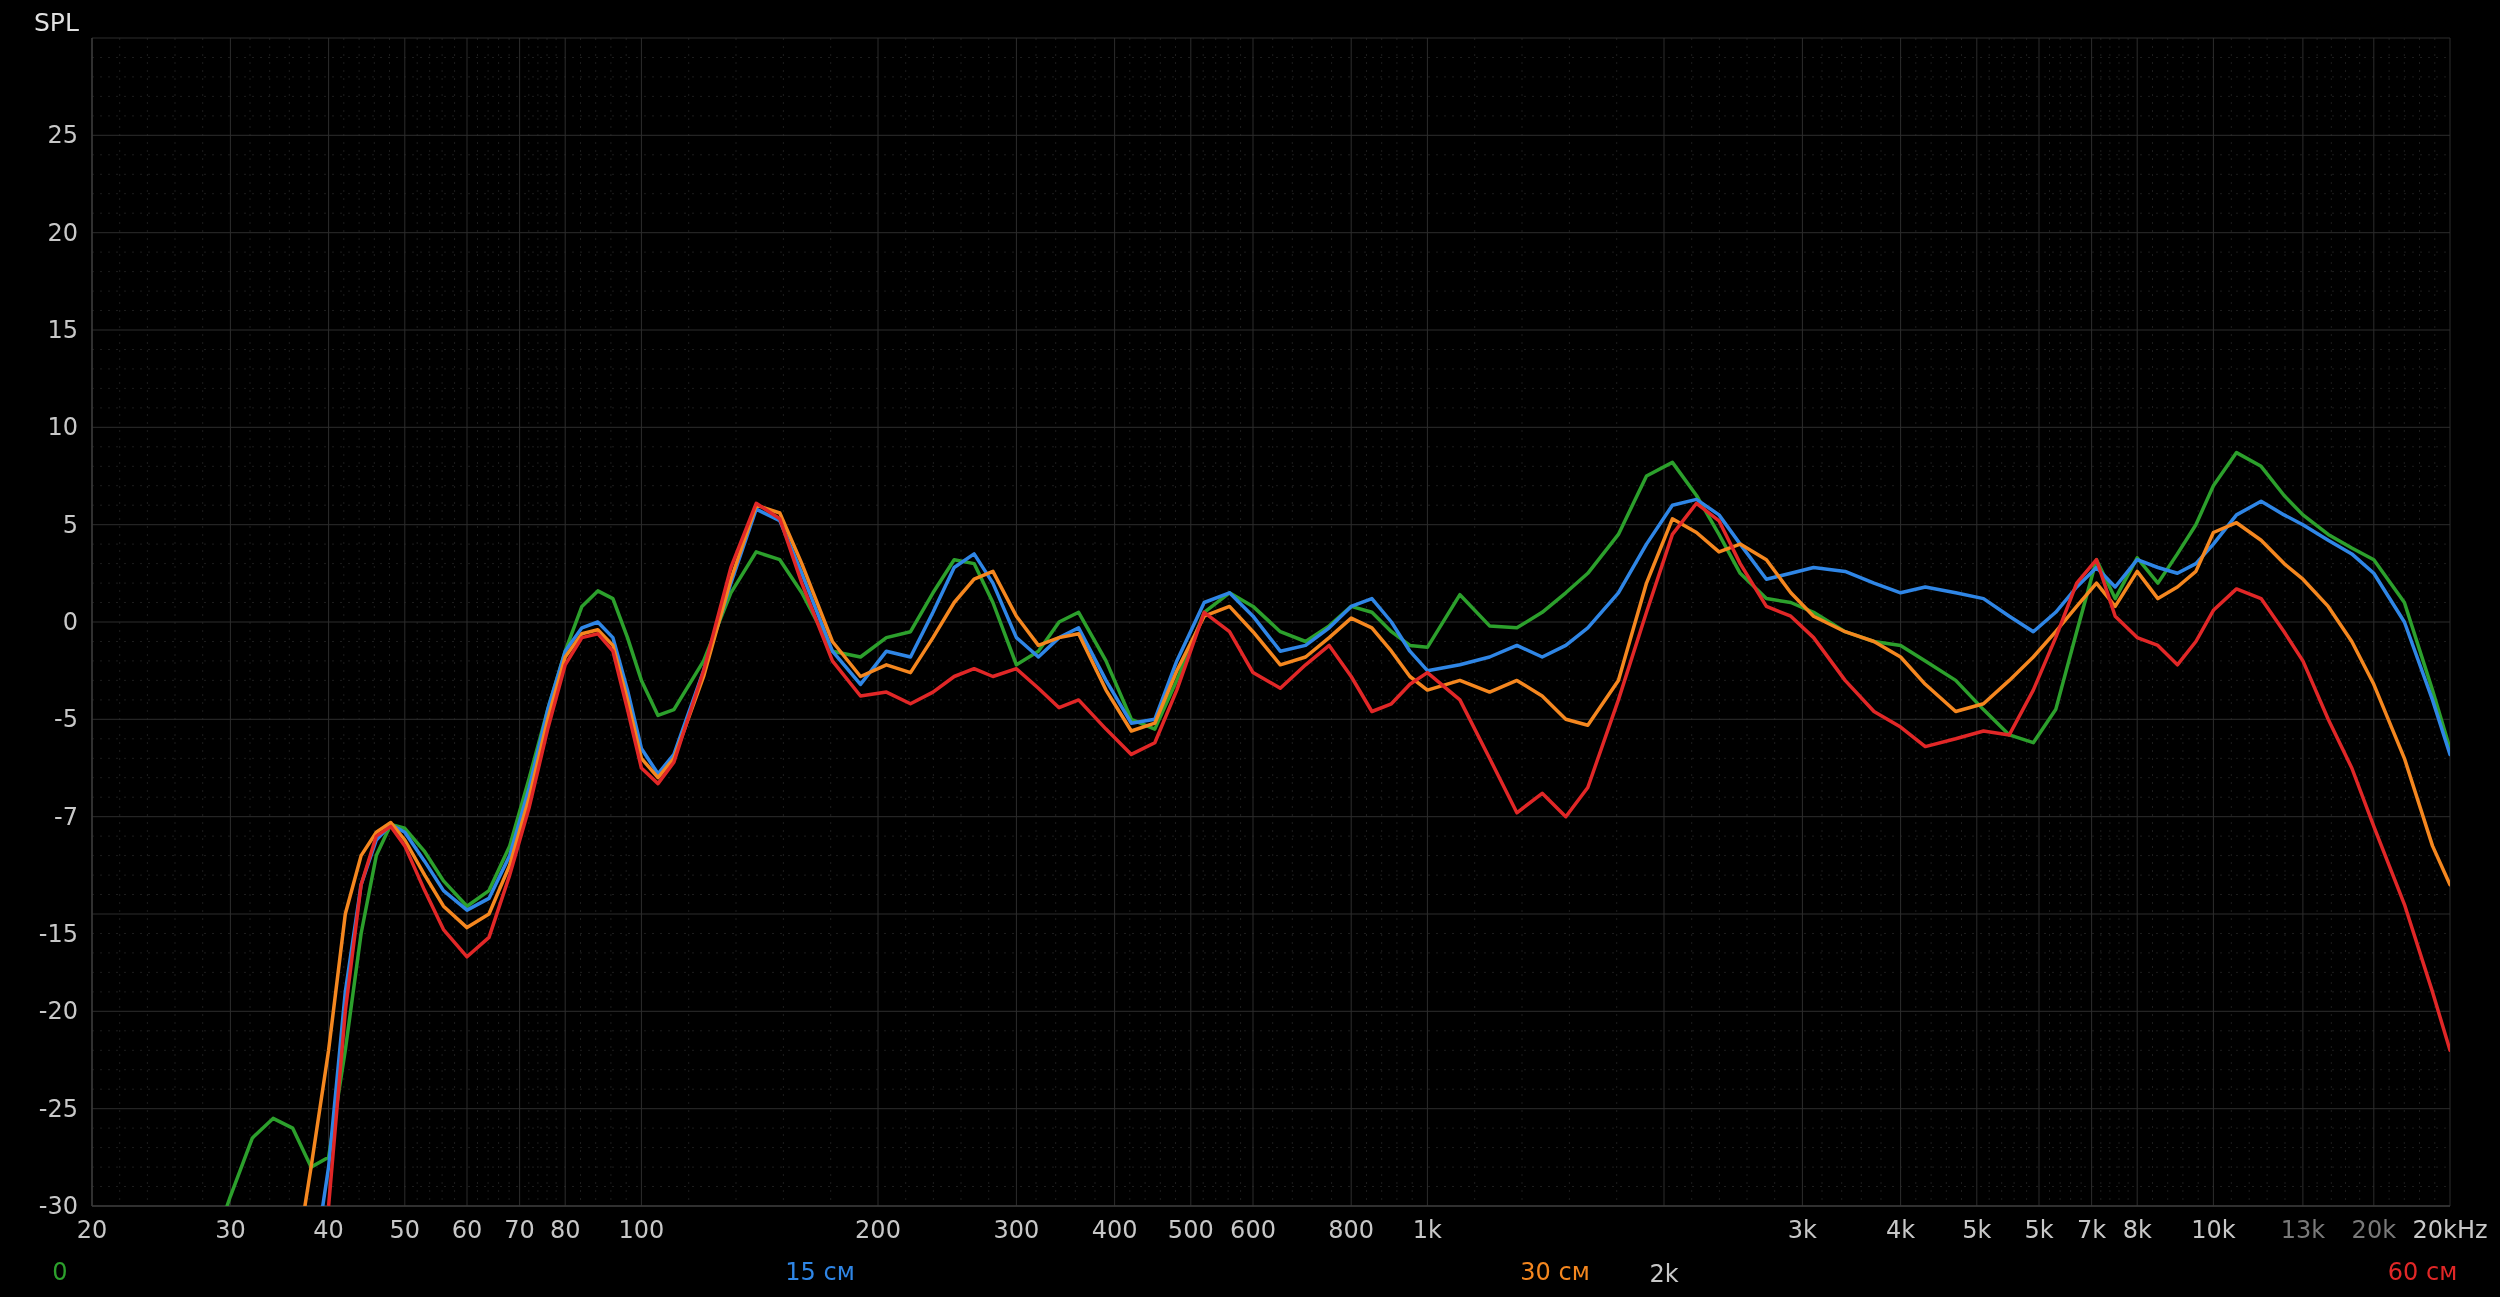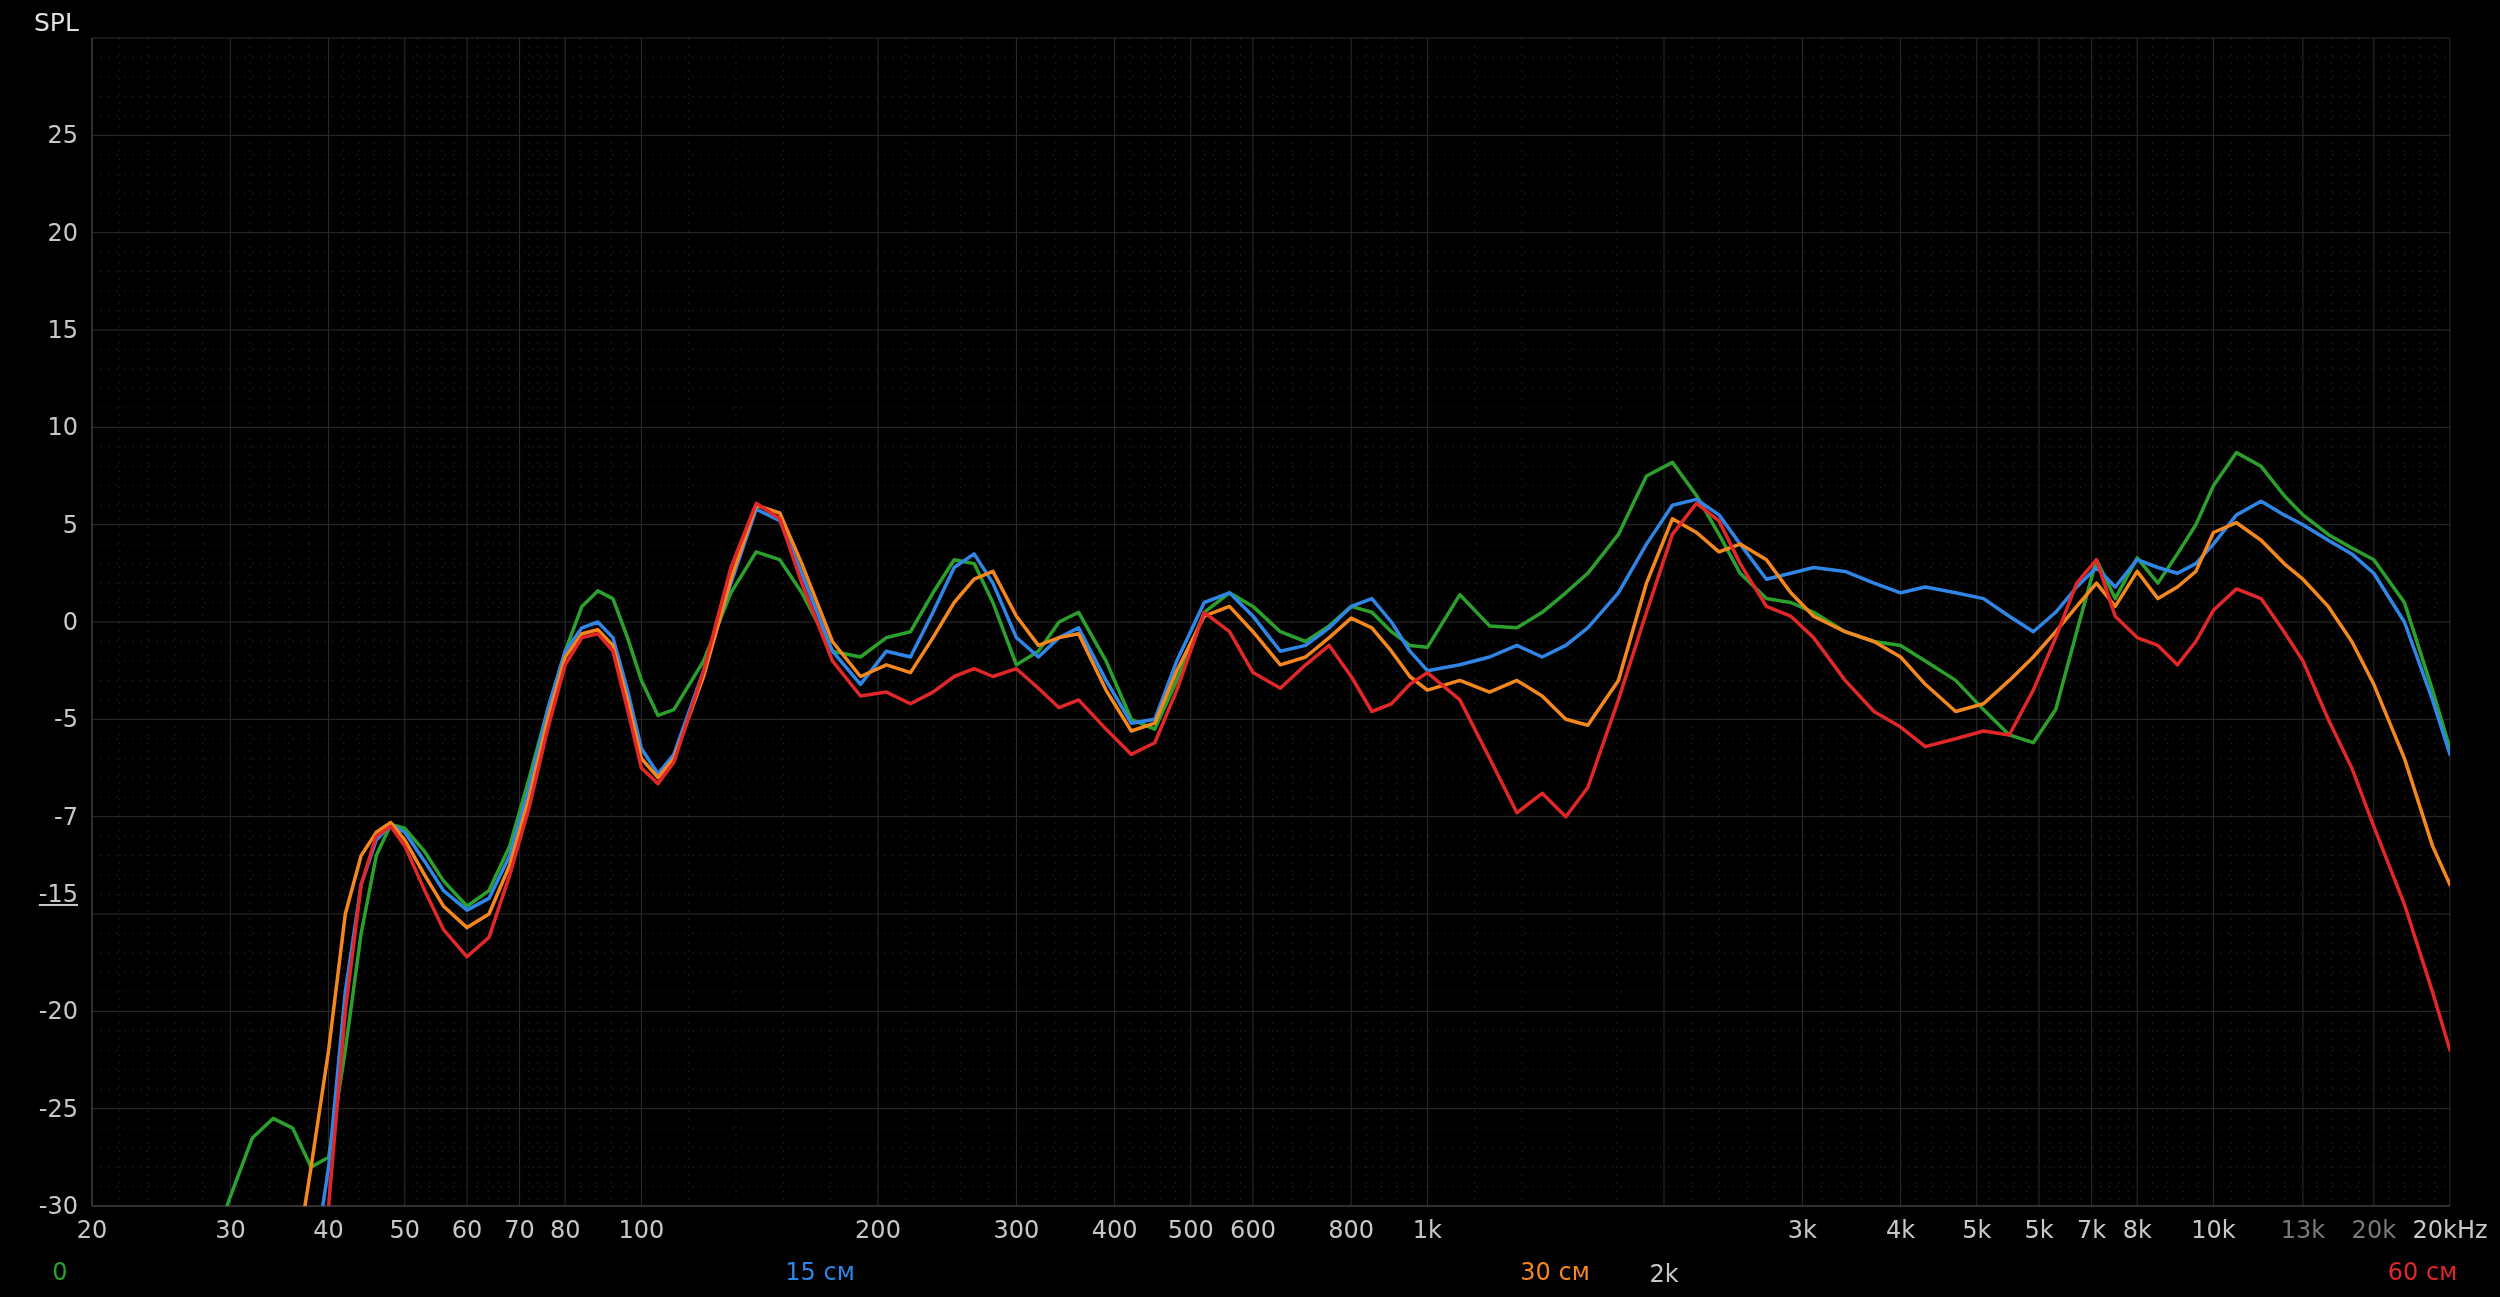--- a/index.html
+++ b/index.html
@@ -244,21 +244,21 @@
     </svg>
   <div id="y-axis">
       <div class="ylab" style="left: 0px; top: 135.333px;">25</div>
       <div class="ylab" style="left: 0px; top: 232.667px;">20</div>
       <div class="ylab" style="left: 0px; top: 330px;">15</div>
       <div class="ylab" style="left: 0px; top: 427.333px;">10</div>
       <div class="ylab" style="left: 0px; top: 524.667px;">5</div>
       <div class="ylab" style="left: 0px; top: 622px;">0</div>
       <div class="ylab" style="left: 0px; top: 719.333px;">-5</div>
       <div class="ylab" style="left: 0px; top: 816.667px;">-7</div>
-      <div class="ylab" style="left: 0px; top: 894px; text-decoration: underline;">-15</div>
+      <div class="ylab" style="left: 0px; top: 934px;">-15</div>
       <div class="ylab" style="left: 0px; top: 1011.33px;">-20</div>
       <div class="ylab" style="left: 0px; top: 1108.67px;">-25</div>
       <div class="ylab" style="left: 0px; top: 1206px;">-30</div>
     </div>
   <div id="x-axis">
       <div class="xlab" style="left: 92px; top: 1216px;">20</div>
       <div class="xlab" style="left: 230.408px; top: 1216px;">30</div>
       <div class="xlab" style="left: 328.61px; top: 1216px;">40</div>
       <div class="xlab" style="left: 404.781px; top: 1216px; text-align: right;">50</div>
       <div class="xlab" style="left: 467.017px; top: 1216px;">60</div>

